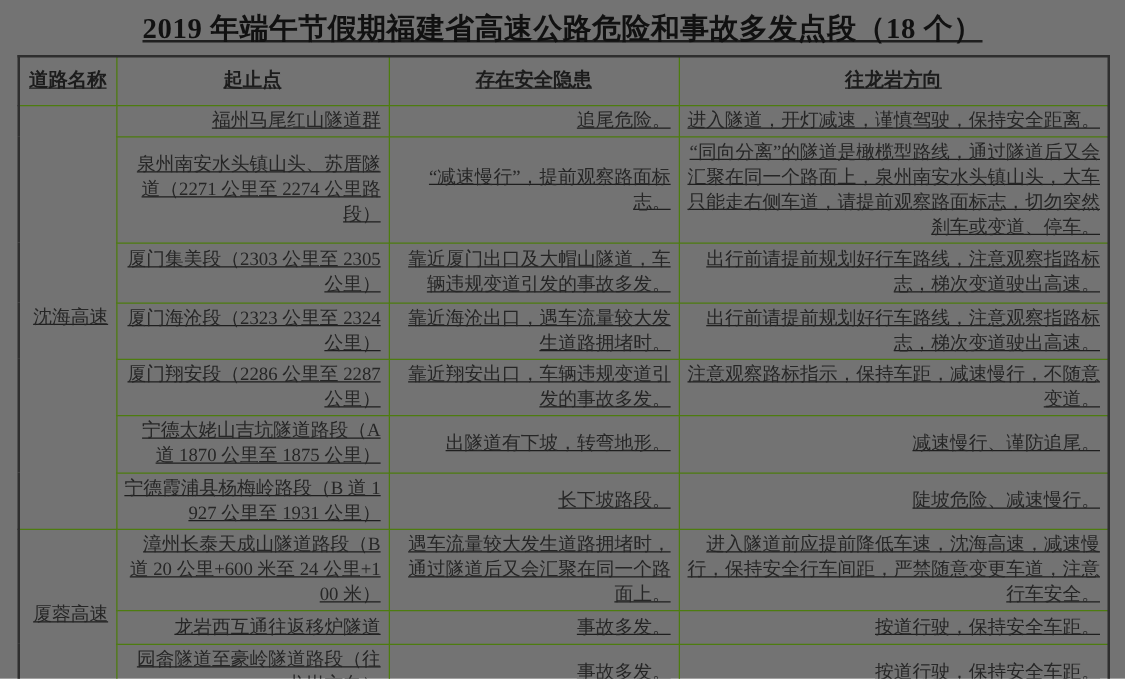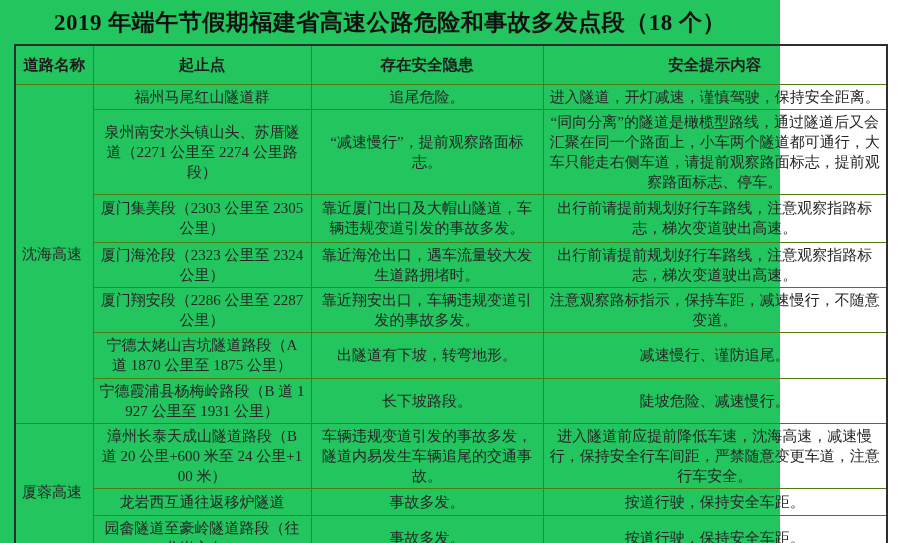--- a/index.html
+++ b/index.html
@@ -5,24 +5,25 @@
   * { margin: 0; padding: 0; box-sizing: border-box; }
   html, body { background: #ffffff; }
   body {
     width: 900px;
     height: 543px;
     overflow: hidden;
     font-family: "Liberation Serif", "DejaVu Serif", serif;
     color: #1f1f1f;
   }
   .page {
-    width: 780px;
+    width: 900px;
     height: 543px;
-    background: #22c55e;
+    background: #737373;
     padding-top: 7px;
+    text-decoration: underline;
   }
   .doc-title {
     text-align: center;
     font-size: 23px;
     font-weight: bold;
     color: #111111;
     letter-spacing: 0.5px;
     margin-bottom: 6px;
     line-height: 1.35;
   }
@@ -44,59 +45,59 @@
     word-break: break-all;
   }
   table.main-table th {
     font-weight: bold;
     text-align: center;
     height: 39px;
     font-size: 15.5px;
     color: #1c1c1c;
   }
   td.road {
-    text-align: left;
+    text-align: right;
     padding: 2px 2px;
   }
   td.section, td.hazard, td.tip {
-    text-align: center;
+    text-align: right;
   }
 </style>
 </head>
 <body>
 
 <div class="page">
   <div class="doc-title">2019 年端午节假期福建省高速公路危险和事故多发点段（18 个）</div>
 
   <table class="main-table">
     <colgroup>
       <col style="width:78px">
       <col style="width:218px">
       <col style="width:232px">
       <col style="width:344px">
     </colgroup>
     <thead>
       <tr>
         <th>道路名称</th>
         <th>起止点</th>
         <th>存在安全隐患</th>
-        <th>安全提示内容</th>
+        <th>往龙岩方向</th>
       </tr>
     </thead>
     <tbody>
         <tr style="height: 20px;">
           <td class="road" rowspan="7">沈海高速</td>
           <td class="section">福州马尾红山隧道群</td>
           <td class="hazard">追尾危险。</td>
           <td class="tip">进入隧道，开灯减速，谨慎驾驶，保持安全距离。</td>
         </tr>
         <tr style="height: 84px;">
           <td class="section">泉州南安水头镇山头、苏厝隧道（2271 公里至 2274 公里路段）</td>
           <td class="hazard">“减速慢行”，提前观察路面标志。</td>
-          <td class="tip">“同向分离”的隧道是橄榄型路线，通过隧道后又会汇聚在同一个路面上，小车两个隧道都可通行，大车只能走右侧车道，请提前观察路面标志，提前观察路面标志、停车。</td>
+          <td class="tip">“同向分离”的隧道是橄榄型路线，通过隧道后又会汇聚在同一个路面上，泉州南安水头镇山头，大车只能走右侧车道，请提前观察路面标志，切勿突然刹车或变道、停车。</td>
         </tr>
         <tr style="height: 48px;">
           <td class="section">厦门集美段（2303 公里至 2305 公里）</td>
           <td class="hazard">靠近厦门出口及大帽山隧道，车辆违规变道引发的事故多发。</td>
           <td class="tip">出行前请提前规划好行车路线，注意观察指路标志，梯次变道驶出高速。</td>
         </tr>
         <tr style="height: 43px;">
           <td class="section">厦门海沧段（2323 公里至 2324 公里）</td>
           <td class="hazard">靠近海沧出口，遇车流量较大发生道路拥堵时。</td>
           <td class="tip">出行前请提前规划好行车路线，注意观察指路标志，梯次变道驶出高速。</td>
@@ -112,21 +113,21 @@
           <td class="tip">减速慢行、谨防追尾。</td>
         </tr>
         <tr style="height: 45px;">
           <td class="section">宁德霞浦县杨梅岭路段（B 道 1927 公里至 1931 公里）</td>
           <td class="hazard">长下坡路段。</td>
           <td class="tip">陡坡危险、减速慢行。</td>
         </tr>
         <tr style="height: 55px;">
           <td class="road" rowspan="3">厦蓉高速</td>
           <td class="section">漳州长泰天成山隧道路段（B 道 20 公里+600 米至 24 公里+100 米）</td>
-          <td class="hazard">车辆违规变道引发的事故多发，隧道内易发生车辆追尾的交通事故。</td>
+          <td class="hazard">遇车流量较大发生道路拥堵时，通过隧道后又会汇聚在同一个路面上。</td>
           <td class="tip">进入隧道前应提前降低车速，沈海高速，减速慢行，保持安全行车间距，严禁随意变更车道，注意行车安全。</td>
         </tr>
         <tr style="height: 27px;">
           <td class="section">龙岩西互通往返移炉隧道</td>
           <td class="hazard">事故多发。</td>
           <td class="tip">按道行驶，保持安全车距。</td>
         </tr>
         <tr style="height: 44px;">
           <td class="section">园畲隧道至豪岭隧道路段（往龙岩方向）</td>
           <td class="hazard">事故多发。</td>

